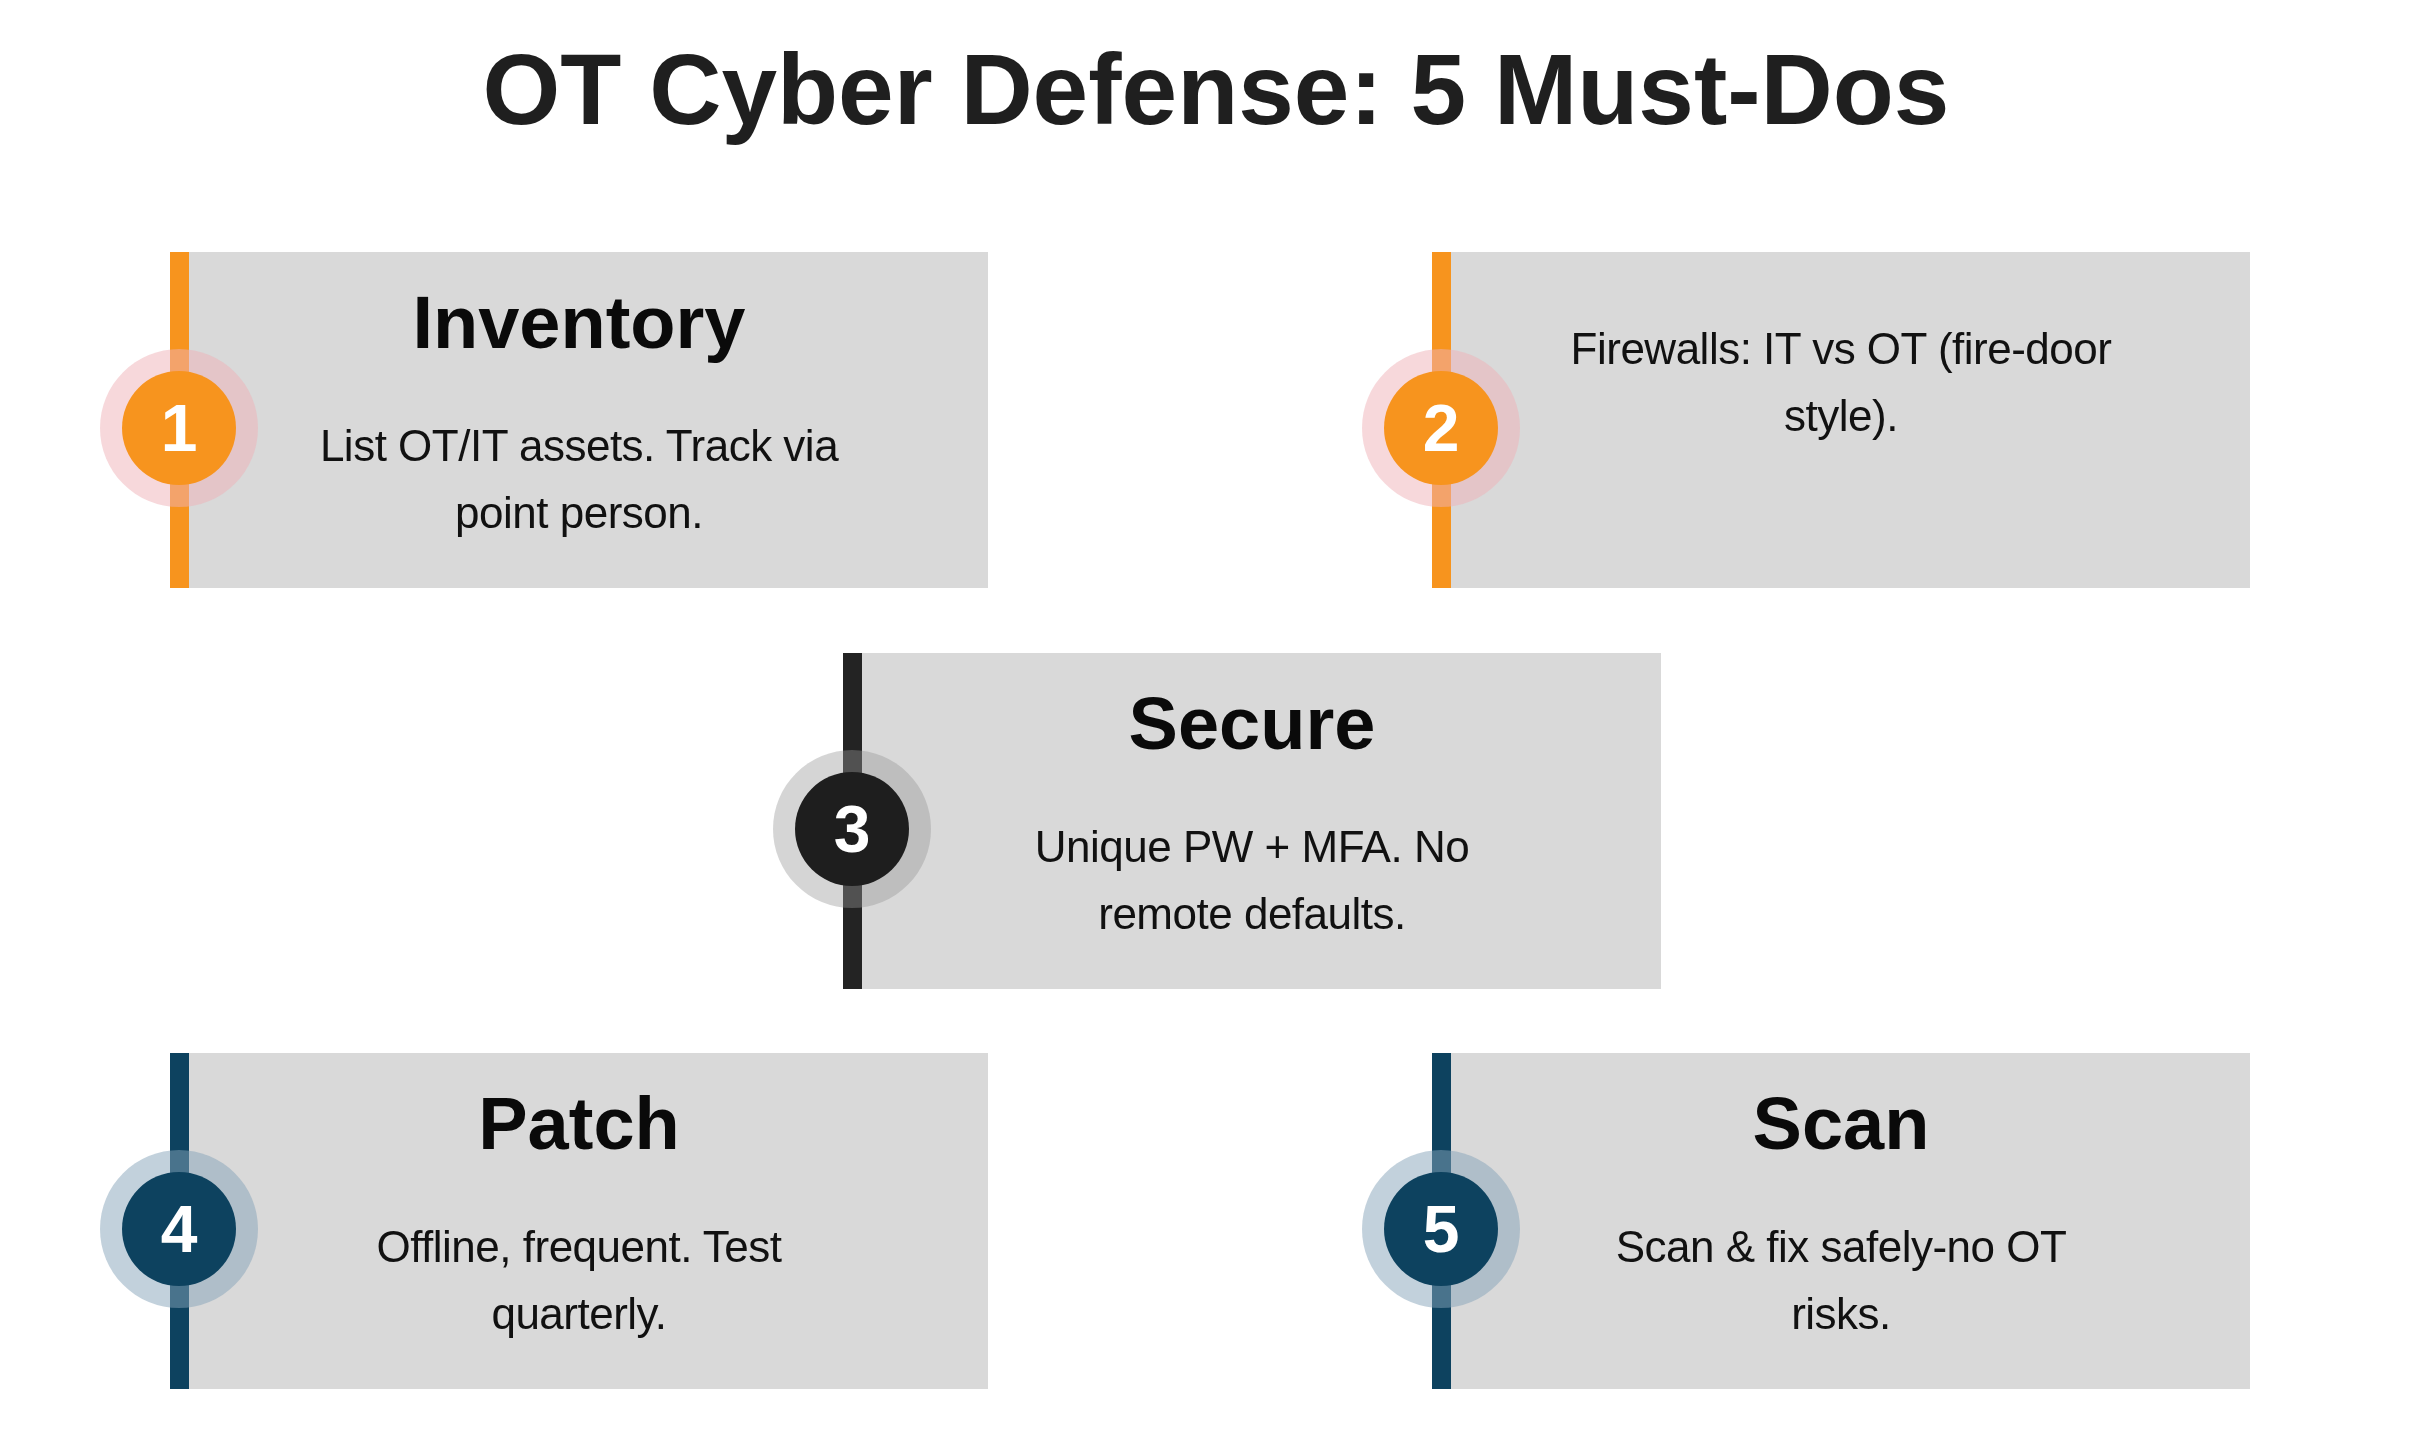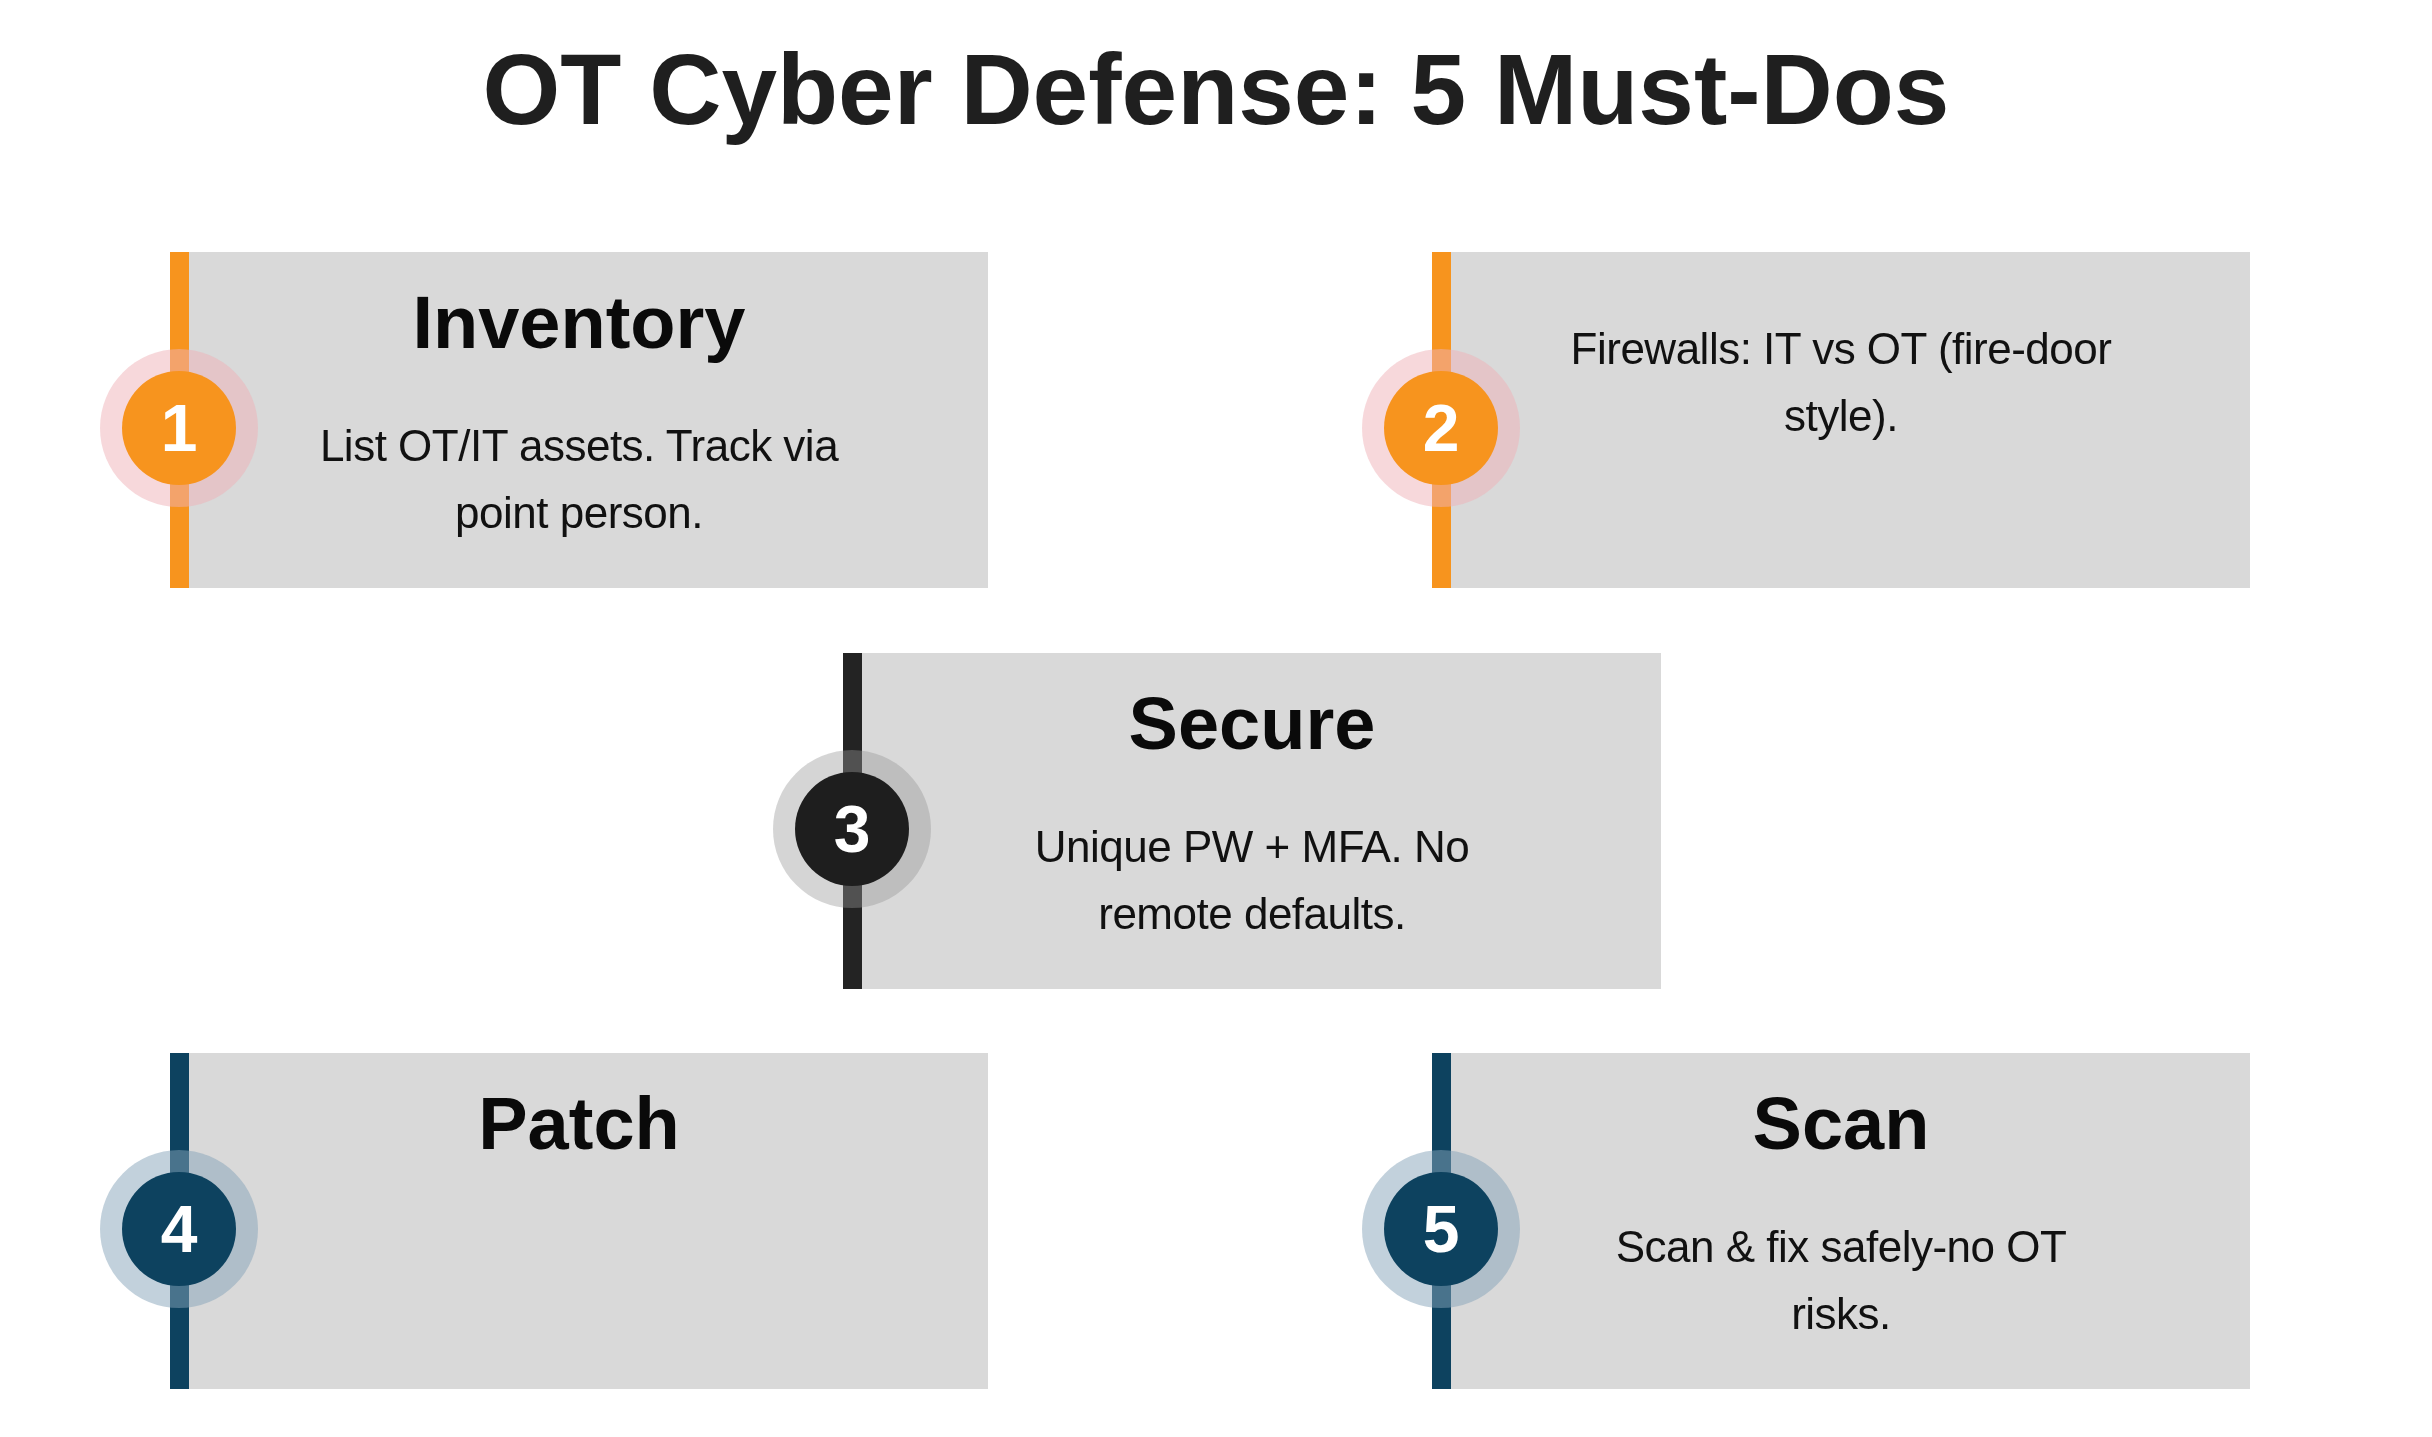--- a/index.html
+++ b/index.html
@@ -120,20 +120,22 @@
 remote defaults.</p>
   </section>
 
   <section class="card pos-4 accent-blue">
     <div class="accent-bar"></div>
     <div class="halo"></div>
     <div class="badge">
       <span>4</span>
     </div>
     <h2 class="card-title">Patch</h2>
+    <p class="card-body">Offline, frequent. Test
+quarterly.</p>
   </section>
 
   <section class="card pos-5 accent-blue">
     <div class="accent-bar"></div>
     <div class="halo"></div>
     <div class="badge">
       <span>5</span>
     </div>
     <h2 class="card-title">Scan</h2>
     <p class="card-body">Scan &amp; fix safely-no OT

